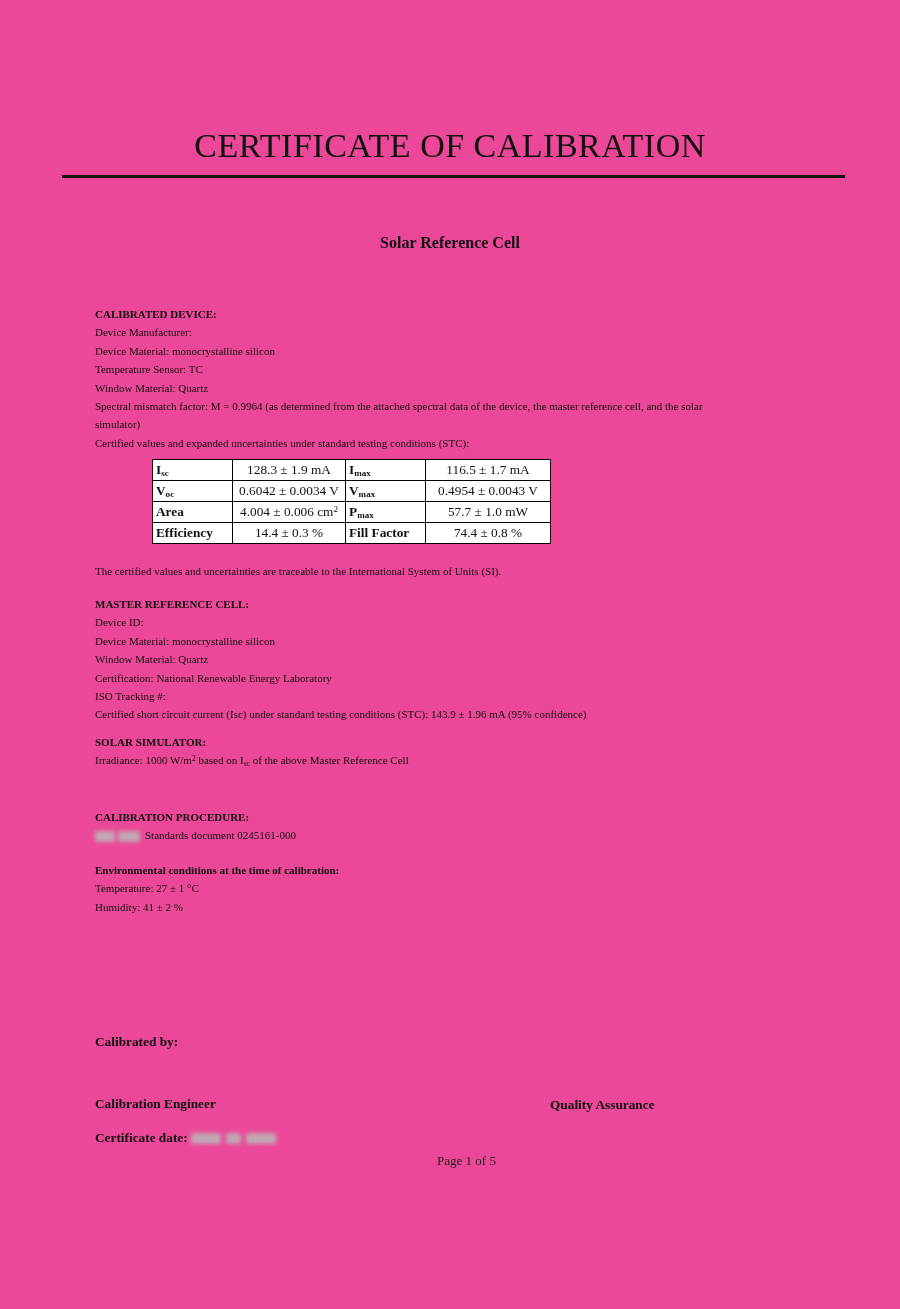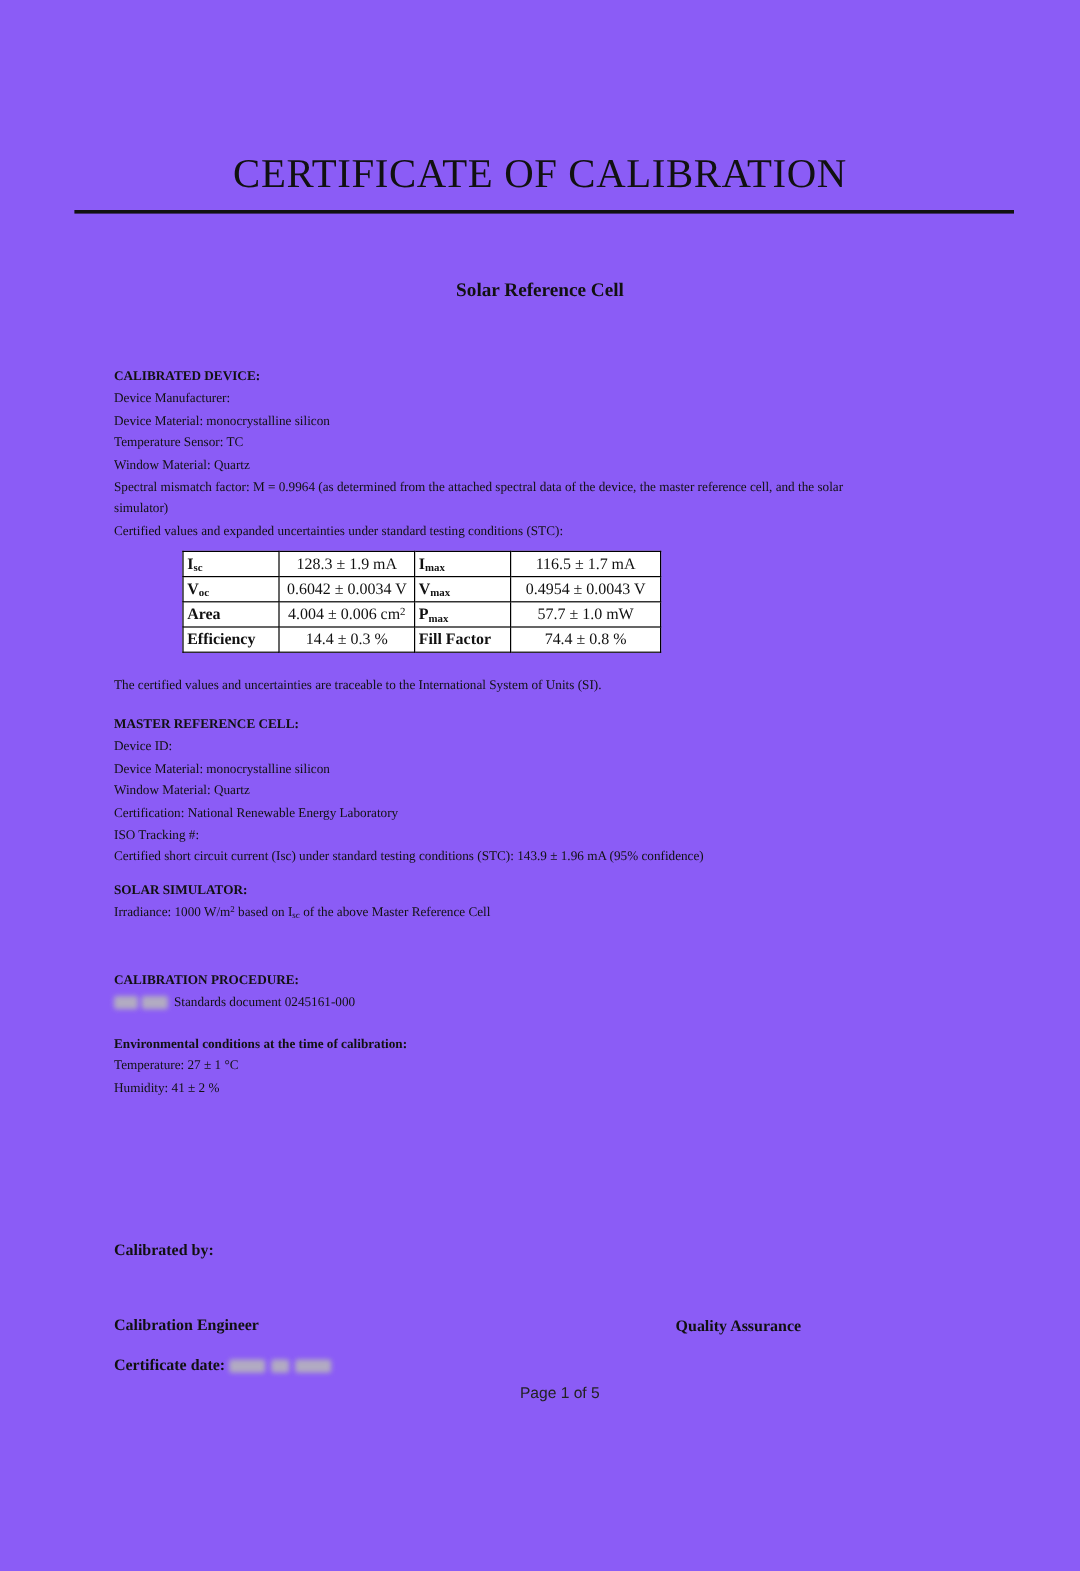--- a/index.html
+++ b/index.html
@@ -11,21 +11,21 @@
     width: 900px;
     height: 1309px;
     position: relative;
     font-family: "Liberation Serif", "DejaVu Serif", serif;
     color: #111111;
     overflow: hidden;
   }
   .page {
     position: absolute;
     inset: 0;
-    background: #8b5cf6;
+    background: #ec4899;
   }
 
   
   .title {
     position: absolute;
     left: 0;
     right: 0;
     top: 128px;
     text-align: center;
     font-size: 34px;
@@ -135,40 +135,40 @@
   }
   .sig-engineer {
     position: absolute;
     left: 95px;
     top: 1096px;
     font-size: 13.3px;
     font-weight: bold;
   }
   .sig-qa {
     position: absolute;
-    left: 563px;
+    left: 550px;
     top: 1097px;
     font-size: 13.3px;
     font-weight: bold;
   }
   .sig-date {
     position: absolute;
     left: 95px;
     top: 1130px;
     font-size: 13.3px;
     font-weight: bold;
   }
 
   .footer {
     position: absolute;
     left: 0;
     right: 0;
     top: 1153px;
     text-align: center;
-    font-family: Liberation Sans, sans-serif;
+    font-family: Liberation Serif, serif;
     font-size: 13px;
     color: #222;
     padding-left: 33px;
   }
 </style>
 </head>
 <body>
 
 <div class="page">
 

